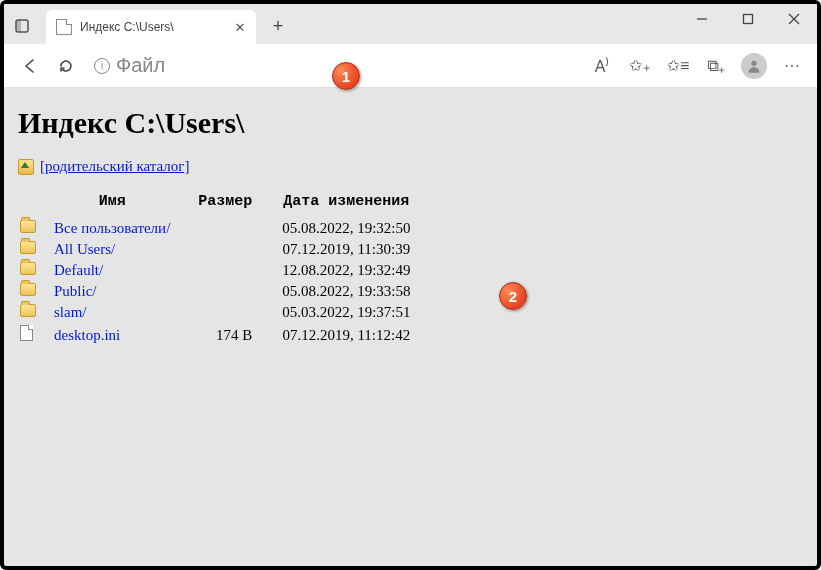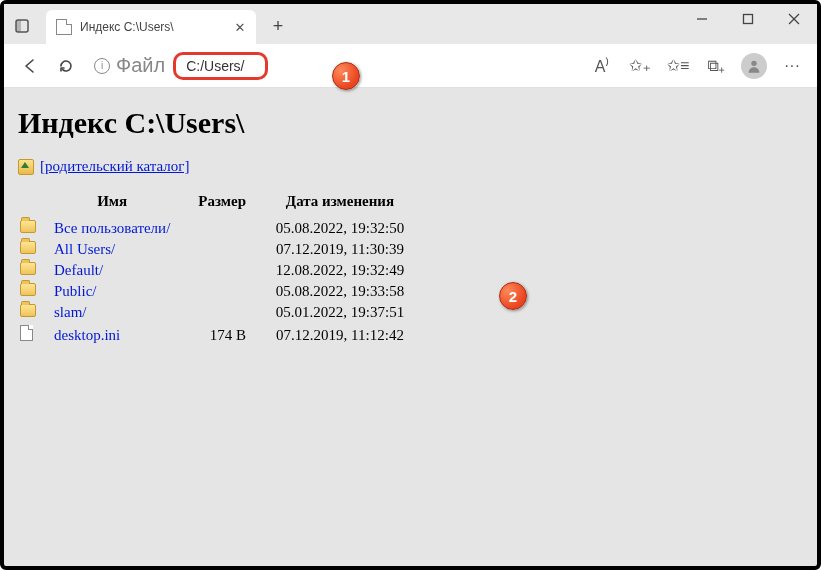--- a/index.html
+++ b/index.html
@@ -183,20 +183,21 @@
   }
   table.dir {
     border-collapse: collapse;
     font-size: 15px;
     margin-left: 2px;
   }
   table.dir th {
     text-align: center;
     font-weight: bold;
     padding: 4px 14px 8px 14px;
+    font-family: Liberation Mono, monospace;
   }
   table.dir td {
     padding: 2px 14px;
     vertical-align: middle;
   }
   .icon-cell { padding-left: 0 !important; padding-right: 4px !important; width: 20px; }
   .folder-icn {
     width: 16px; height: 13px;
     background: linear-gradient(#ffe596,#eec45a);
     border: 1px solid #c49a2f;
@@ -300,21 +301,20 @@
     </div>
     <div class="tool-btn">
       <svg width="18" height="18" viewBox="0 0 18 18">
           <path d="M4 9a5 5 0 1 1 1.6 3.7" fill="none" stroke="#444" stroke-width="1.6" stroke-linecap="round"></path>
           <path d="M4 14v-3h3" fill="none" stroke="#444" stroke-width="1.6" stroke-linecap="round" stroke-linejoin="round"></path>
         </svg>
     </div>
     <div class="addr-area">
       <span class="info-icon">i</span>
       <span class="scheme">Файл</span>
-      <span class="url-highlight">C:/Users/</span>
     </div>
     <div class="right-tools">
       <div class="rt">A⁾</div>
       <div class="rt">✩₊</div>
       <div class="rt">✩≡</div>
       <div class="rt">⧉₊</div>
       <div class="rt">
         <span class="avatar">
             <svg viewBox="0 0 24 24">
               <circle cx="12" cy="8" r="4"></circle>
@@ -365,21 +365,21 @@
           <tr>
             <td class="icon-cell"><span class="folder-icn"></span></td>
             <td class="name-cell"><a href="#">Public/</a></td>
             <td class="size-cell"></td>
             <td class="date-cell">05.08.2022, 19:33:58</td>
           </tr>
           <tr>
             <td class="icon-cell"><span class="folder-icn"></span></td>
             <td class="name-cell"><a href="#">slam/</a></td>
             <td class="size-cell"></td>
-            <td class="date-cell">05.01.2022, 19:37:51</td>
+            <td class="date-cell">05.03.2022, 19:37:51</td>
           </tr>
           <tr>
             <td class="icon-cell"><span class="file-icn"></span></td>
             <td class="name-cell"><a href="#">desktop.ini</a></td>
             <td class="size-cell">174 B</td>
             <td class="date-cell">07.12.2019, 11:12:42</td>
           </tr>
         </tbody>
     </table>
   </div>

